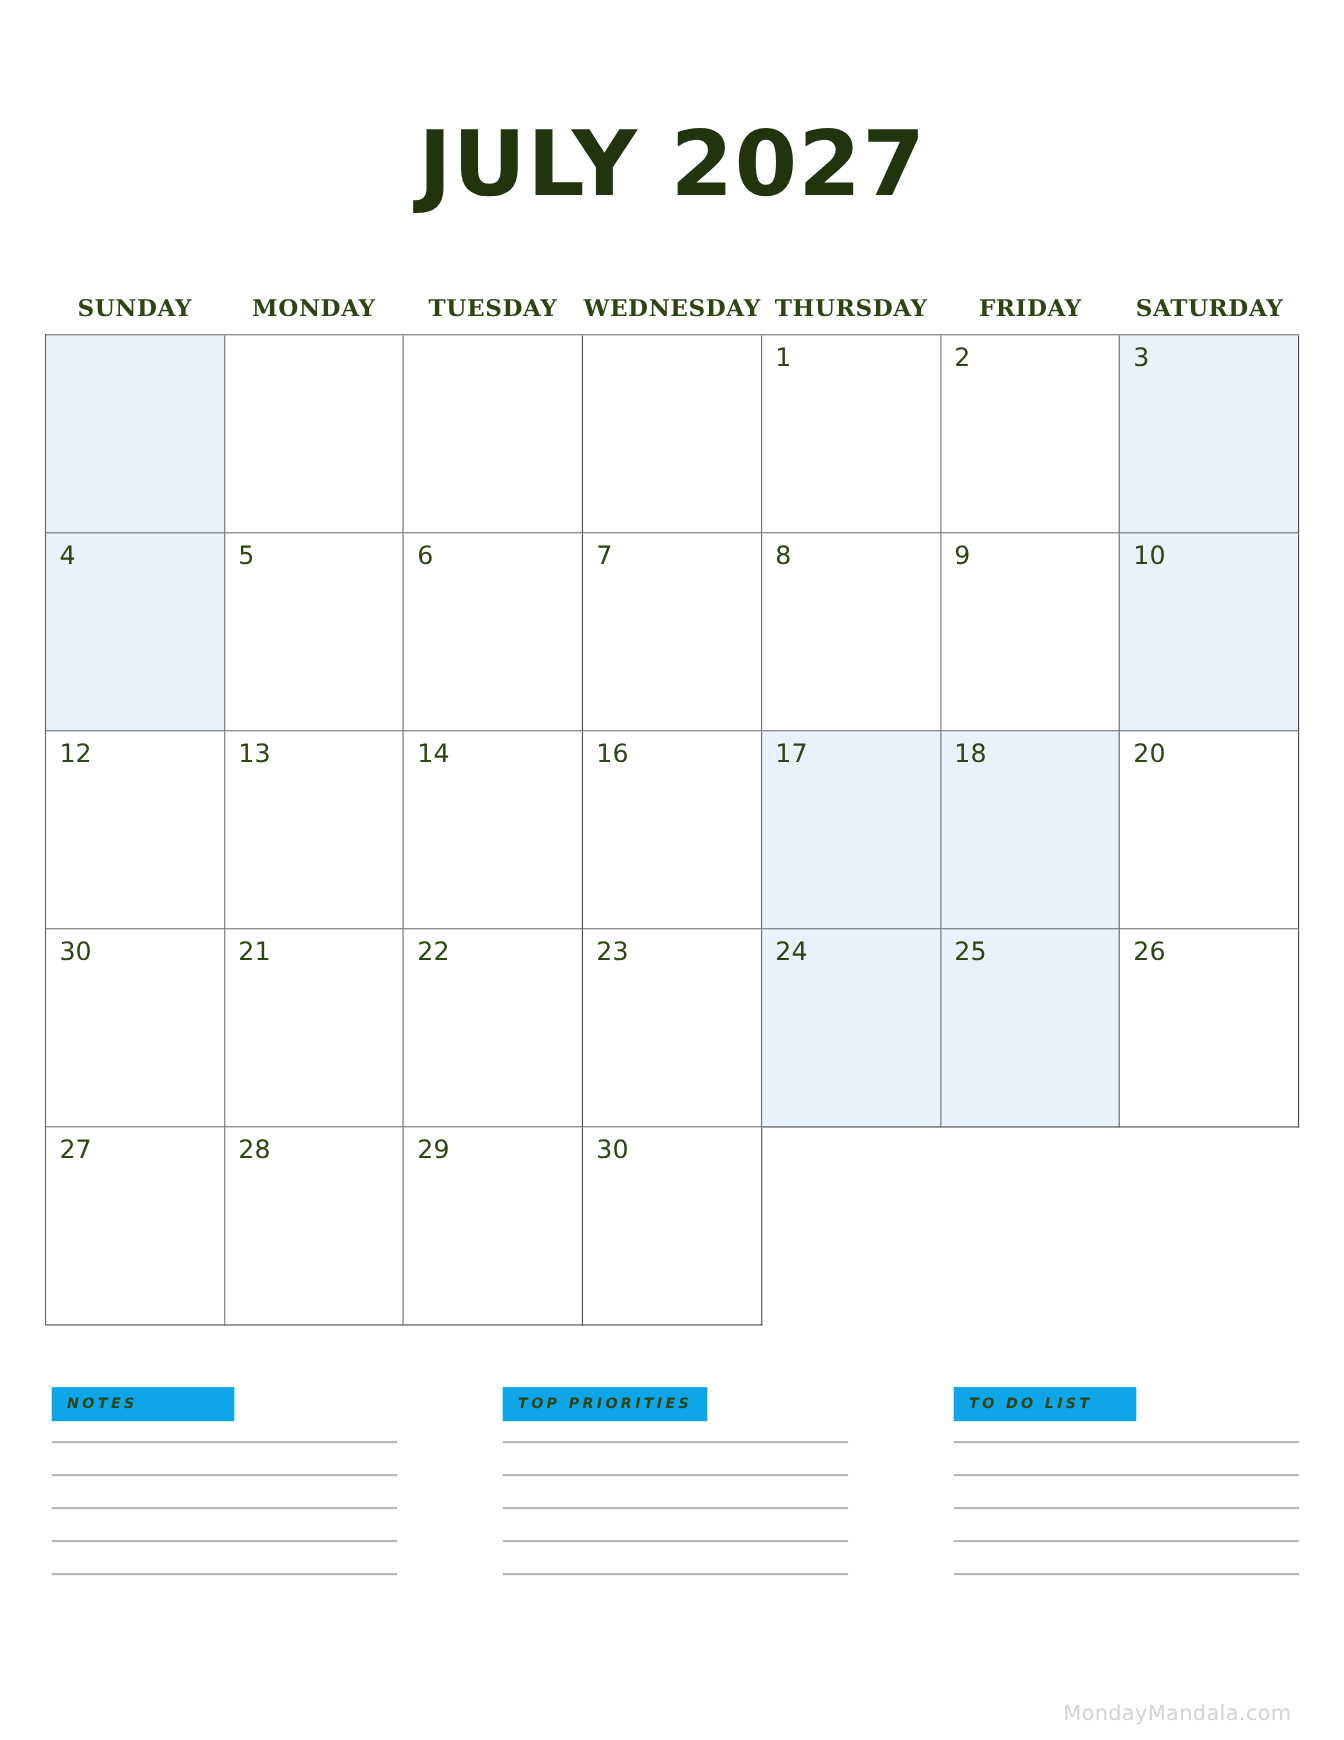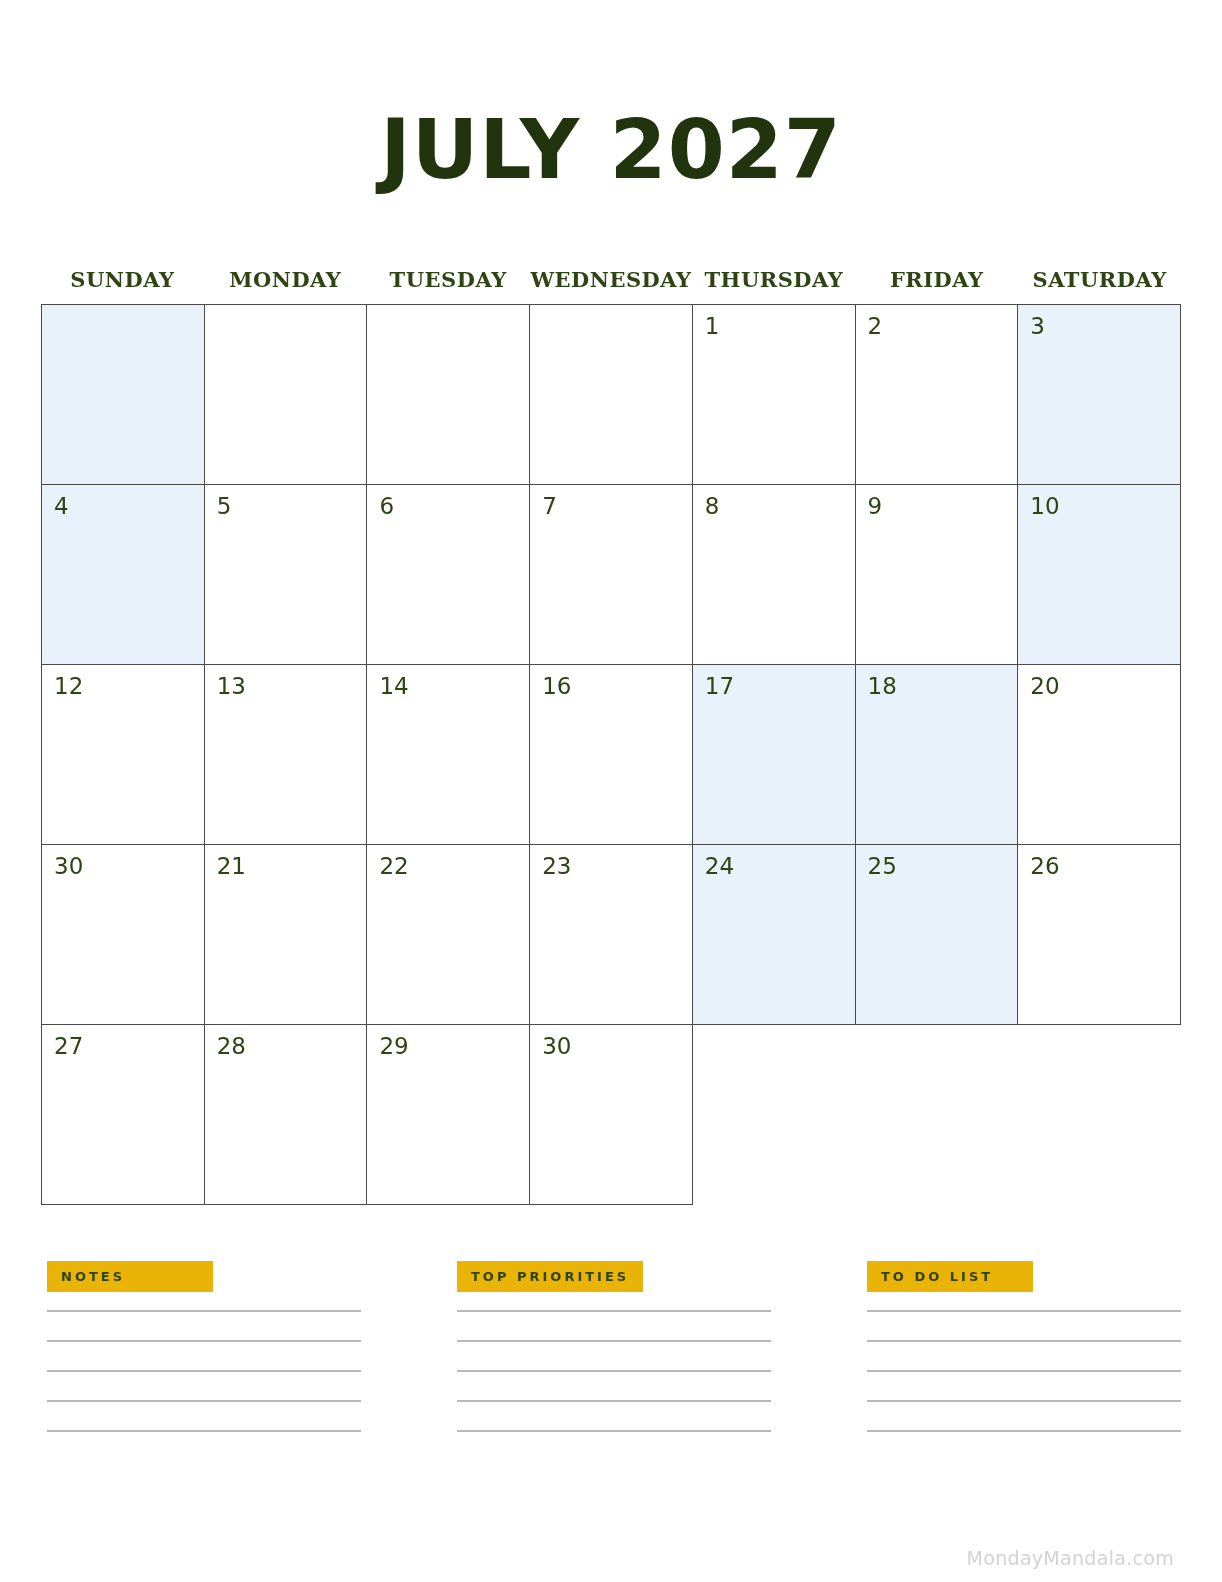--- a/index.html
+++ b/index.html
@@ -90,30 +90,31 @@
   .bottom {
     margin: 0 auto;
     margin-top: 56px;
     width: 1140px;
     display: grid;
     grid-template-columns: repeat(3, 1fr);
     column-gap: 90px;
   }
   .section-label {
     display: inline-block;
-    background: #eab308;
+    background: #0ea5e9;
     font-family: "DejaVu Sans", sans-serif;
     font-size: 13px;
     font-weight: bold;
     letter-spacing: 3px;
     color: #2e4412;
     padding: 8px 14px 8px 14px;
     min-width: 166px;
     box-sizing: border-box;
     margin-left: 6px;
+    font-style: italic;
   }
   .lines {
     margin-top: 18px;
     padding-left: 6px;
   }
   .line {
     height: 2px;
     background: #b9b9b9;
     margin-bottom: 28px;
   }

